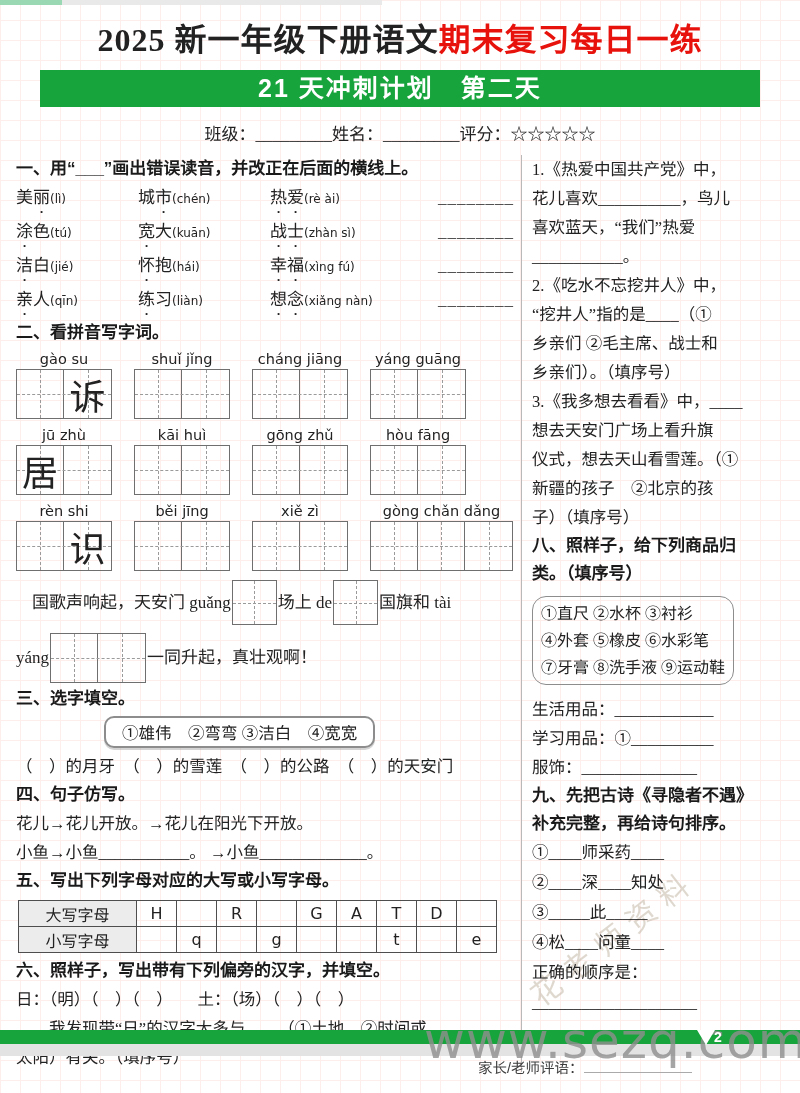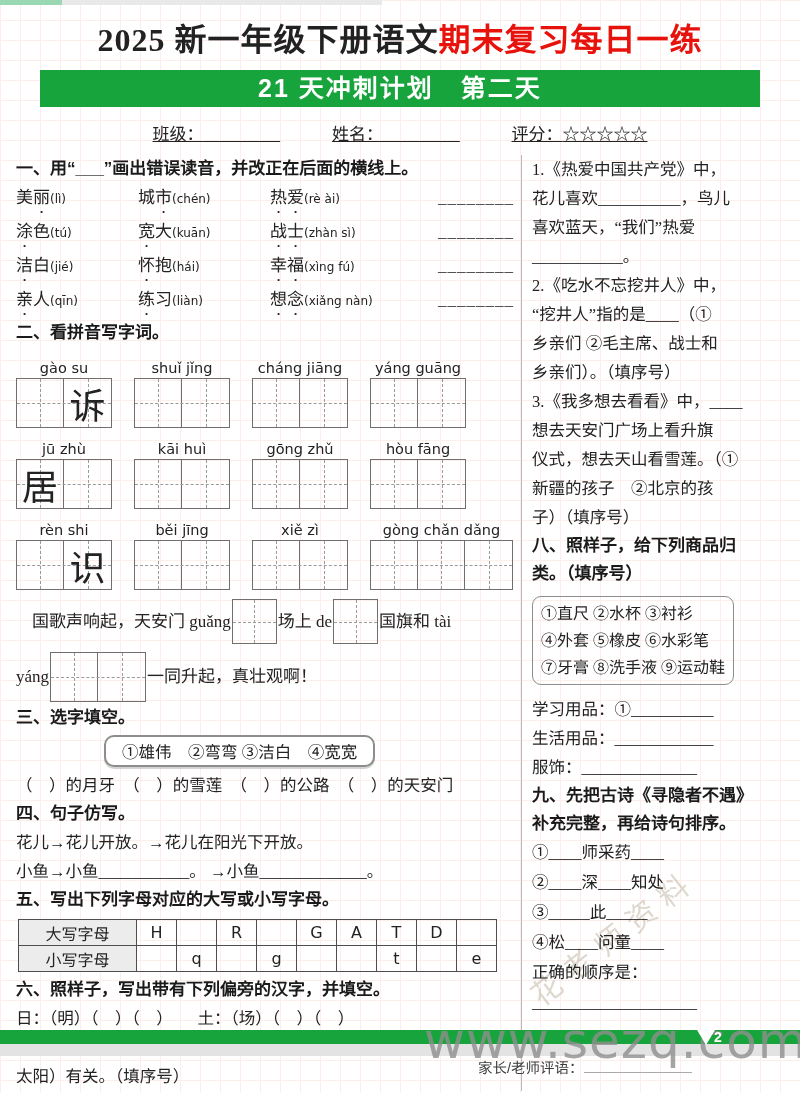--- a/index.html
+++ b/index.html
@@ -17,41 +17,41 @@
   .top-strip-gray  { position:absolute; left:62px; top:0; width:320px; height:5px; background:#e9e9e9; }
 
   .main-title { margin-top:14px; text-align:center; font-size:32px; font-weight:bold;
     font-family:"Liberation Serif","DejaVu Serif",serif; letter-spacing:1px; white-space:nowrap; }
   .main-title .red { color:#e8120c; }
 
   .banner { margin:10px 40px 0 40px; height:37px; line-height:37px; background:#18a43c;
     color:#fff; text-align:center; font-size:25px; font-weight:bold;
     font-family:"Liberation Sans","DejaVu Sans",sans-serif; letter-spacing:2px; }
 
-  .info-row { margin-top:13px; display:flex; justify-content:center; gap:52px;
-    font-size:17px; font-family:"Liberation Serif","DejaVu Serif",serif;text-decoration:underline; }
+  .info-row { margin-top:13px; display:flex; justify-content:center; 
+    font-size:17px; font-family:"Liberation Serif","DejaVu Serif",serif; }
   .info-row .blank { letter-spacing:0; }
 
   .columns { display:flex; margin:10px 16px 0 16px; position:relative; z-index:1; }
   .col-left  { width:505px; padding-right:8px; }
   .col-right { width:253px; border-left:1px solid #b9b9b9; padding-left:10px; }
 
   .sec-title { font-family:"Liberation Sans","DejaVu Sans",sans-serif; font-weight:bold;
     font-size:17px; line-height:28px; color:#1a1a1a; }
   .tline { font-size:16.5px; line-height:29px; white-space:nowrap; }
 
   
   .s1-row { display:grid; grid-template-columns:122px 132px 168px 1fr; font-size:17px; line-height:30px; }
   .s1-item .pinyin { font-family:"DejaVu Sans","Liberation Sans",sans-serif; font-size:12px; }
   .dotted { -webkit-text-emphasis:filled dot; -webkit-text-emphasis-position:under left;
             text-emphasis:filled dot; text-emphasis-position:under left; }
   .s1-blank { text-align:right; color:#333; letter-spacing:1px; }
 
   
-  .s2-row { display:flex; gap:22px; margin-top:12px; margin-bottom:7px; }
+  .s2-row { display:flex; gap:22px; margin-top:3px; margin-bottom:7px; }
   .s2-group { display:flex; flex-direction:column; align-items:center; }
   .s2-pinyin { font-family:"DejaVu Sans","Liberation Sans",sans-serif; font-size:14.5px;
     line-height:19px; white-space:nowrap; color:#222; }
   .tian { display:inline-flex; border:1.5px solid #6f6f6f; position:relative; background:transparent; vertical-align:middle; }
   .tian::after { content:''; position:absolute; left:0; right:0; top:50%; border-top:1px dashed #9a9a9a; }
   .tian .cell { width:47px; height:48px; position:relative; border-right:1px solid #6f6f6f; }
   .tian .cell:last-child { border-right:none; }
   .tian .cell::before { content:''; position:absolute; top:0; bottom:0; left:50%; border-left:1px dashed #9a9a9a; }
   .tian .hanzi { position:absolute; left:0; top:0; width:100%; height:100%;
     display:flex; align-items:center; justify-content:center; font-size:36px; z-index:2;
@@ -68,21 +68,21 @@
   .s3-line { font-size:16.5px; line-height:29px; white-space:nowrap; }
 
   
   .s5-table { border-collapse:collapse; margin:5px 0 4px 2px;
     font-family:"DejaVu Sans","Liberation Sans",sans-serif; }
   .s5-table th { width:118px; background:#ececec; border:1.3px solid #4e4e4e; font-size:16px;
     font-weight:normal; font-family:"Liberation Sans","DejaVu Sans",sans-serif; }
   .s5-table td { width:40px; height:26px; border:1.3px solid #4e4e4e; text-align:center; font-size:16px; }
 
   
-  .box-rounded { width:fit-content; border:1.5px solid #8d8d8d; border-radius:9px;
+  .box-rounded { width:fit-content; border:1.5px solid #8d8d8d; border-radius:14px;
     padding:3px 8px; margin:8px 0 10px 0; background:rgba(255,255,255,.0); }
   .box-rounded .tline { font-size:16px; line-height:27px; }
   .s9 .tline { line-height:30px; }
 
   
   .bar-green { position:absolute; left:0; top:1030px; width:800px; height:15px; background:#18a43c; z-index:2; }
   .bar-gray  { position:absolute; left:0; top:1044px; width:800px; height:12px; background:#e3e3e3; z-index:2; }
   .page-chevron { position:absolute; left:697px; top:1030px; width:0; height:0; z-index:4;
     border-left:9px solid transparent; border-right:9px solid transparent; border-top:15px solid #fff; }
   .page-num { position:absolute; left:714px; top:1030px; z-index:4; color:#fff; font-size:14px;
@@ -336,22 +336,22 @@
         </div>
 
       <div class="sec-title">八、照样子，给下列商品归</div>
       <div class="sec-title">类。（填序号）</div>
       <div class="box-rounded">
           <div class="tline">①直尺 ②水杯 ③衬衫</div>
           <div class="tline">④外套 ⑤橡皮 ⑥水彩笔</div>
           <div class="tline">⑦牙膏 ⑧洗手液 ⑨运动鞋</div>
         </div>
       <div>
+          <div class="tline">生活用品：____________</div>
           <div class="tline">学习用品：①__________</div>
-          <div class="tline">生活用品：____________</div>
           <div class="tline">服饰：______________</div>
         </div>
 
       <div class="sec-title">九、先把古诗《寻隐者不遇》</div>
       <div class="sec-title">补充完整，再给诗句排序。</div>
       <div class="s9">
           <div class="tline">①____师采药____</div>
           <div class="tline">②____深____知处</div>
           <div class="tline">③_____此_____</div>
           <div class="tline">④松____问童____</div>

